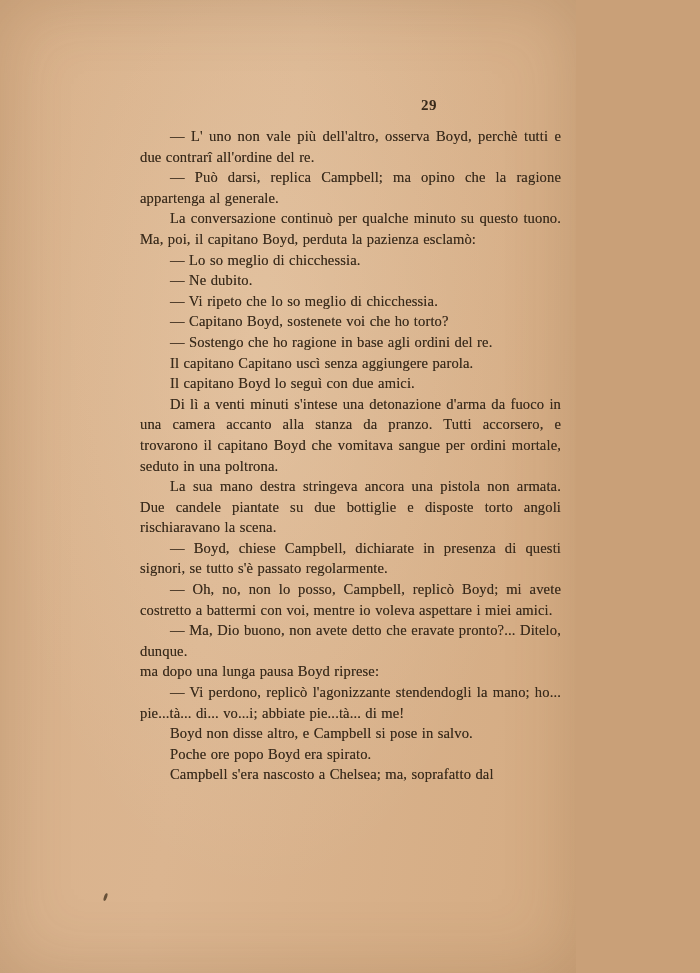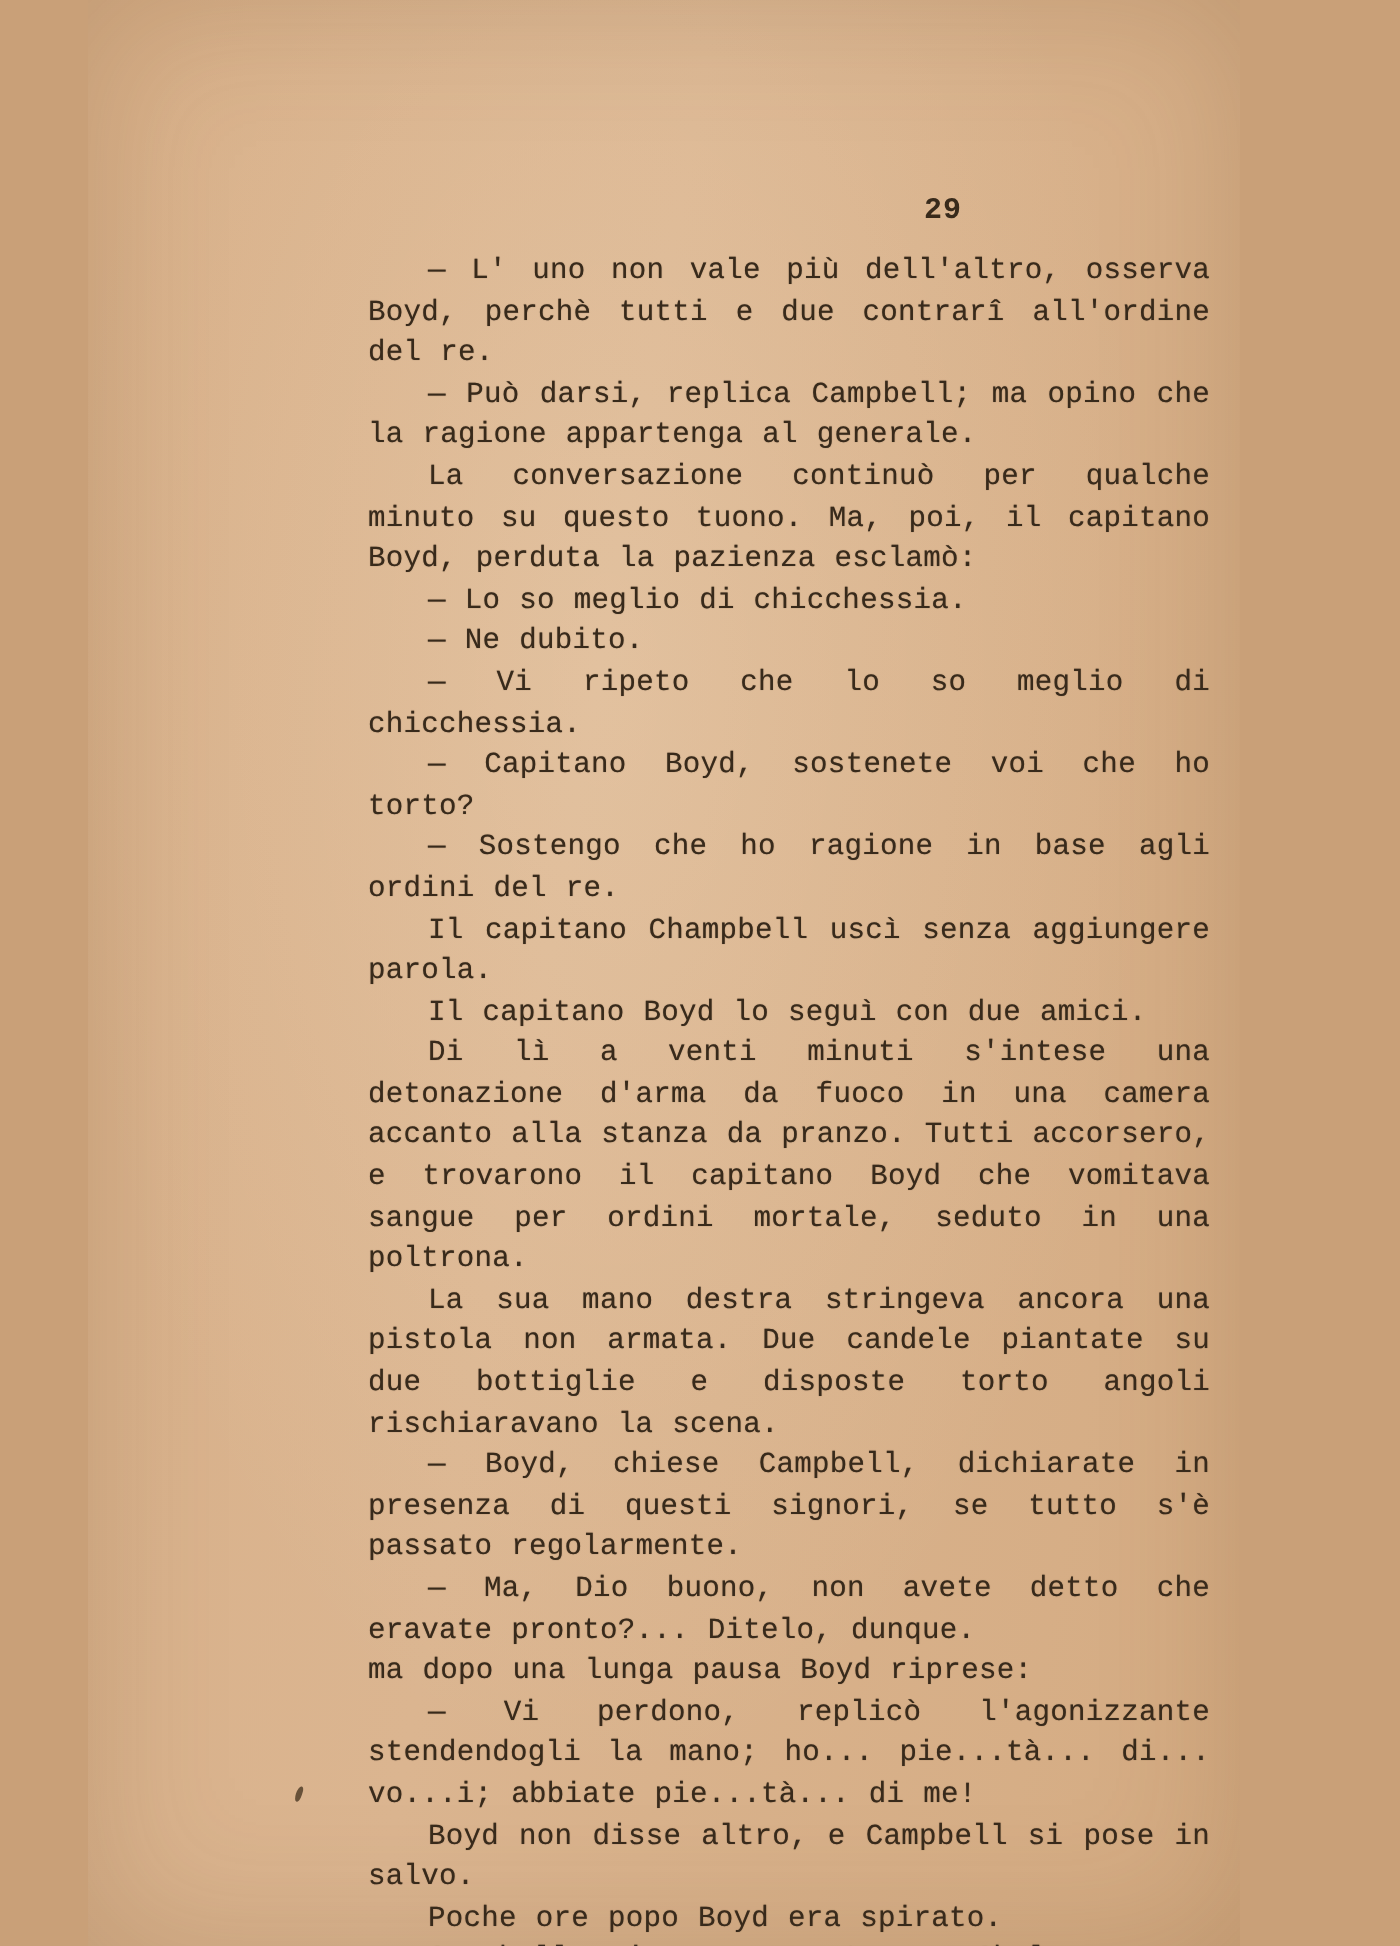--- a/index.html
+++ b/index.html
@@ -13,23 +13,22 @@
     overflow: hidden;
   }
   .page {
     position: relative;
     width: 576px;
     height: 973px;
     background:
       radial-gradient(ellipse at 45% 35%, rgba(255, 242, 218, 0.20), rgba(0,0,0,0) 62%),
       linear-gradient(100deg, #d8b089 0%, #dbb590 42%, #d4ab82 100%);
     box-shadow: inset 0 0 70px rgba(110, 72, 38, 0.22);
-    font-family: Liberation Mono, monospace;
+    font-family: Liberation Serif, serif;
     color: #382a1b;
-    margin-left: 44px;
   }
   .page-number {
     position: absolute;
     top: 97px;
     right: 139px;
     font-size: 15px;
     font-weight: bold;
     letter-spacing: 0.5px;
   }
   .text-block {
@@ -73,25 +72,26 @@
   <div class="page-number">29</div>
   <div class="text-block" id="text-block">
       <p class="para indent">— L' uno non vale più dell'altro, osserva Boyd, perchè tutti e due contrarî all'ordine del re.</p>
       <p class="para indent">— Può darsi, replica Campbell; ma opino che la ragione appartenga al generale.</p>
       <p class="para indent">La conversazione continuò per qualche minuto su questo tuono. Ma, poi, il capitano Boyd, perduta la pazienza esclamò:</p>
       <p class="para indent">— Lo so meglio di chicchessia.</p>
       <p class="para indent">— Ne dubito.</p>
       <p class="para indent">— Vi ripeto che lo so meglio di chicchessia.</p>
       <p class="para indent">— Capitano Boyd, sostenete voi che ho torto?</p>
       <p class="para indent">— Sostengo che ho ragione in base agli ordini del re.</p>
-      <p class="para indent">Il capitano Champbell uscì senza aggiungere parola.</p>
+      <p class="para indent">Il capitano Capitano uscì senza aggiungere parola.</p>
       <p class="para indent">Il capitano Boyd lo seguì con due amici.</p>
       <p class="para indent">Di lì a venti minuti s'intese una detonazione d'arma da fuoco in una camera accanto alla stanza da pranzo. Tutti accorsero, e trovarono il capitano Boyd che vomitava sangue per ordini mortale, seduto in una poltrona.</p>
       <p class="para indent">La sua mano destra stringeva ancora una pistola non armata. Due candele piantate su due bottiglie e disposte torto angoli rischiaravano la scena.</p>
       <p class="para indent">— Boyd, chiese Campbell, dichiarate in presenza di questi signori, se tutto s'è passato regolarmente.</p>
+      <p class="para indent">— Oh, no, non lo posso, Campbell, replicò Boyd; mi avete costretto a battermi con voi, mentre io voleva aspettare i miei amici.</p>
       <p class="para indent">— Ma, Dio buono, non avete detto che eravate pronto?... Ditelo, dunque.</p>
       <p class="para">ma dopo una lunga pausa Boyd riprese:</p>
       <p class="para indent">— Vi perdono, replicò l'agonizzante stendendogli la mano; ho... pie...tà... di... vo...i; abbiate pie...tà... di me!</p>
       <p class="para indent">Boyd non disse altro, e Campbell si pose in salvo.</p>
       <p class="para indent">Poche ore popo Boyd era spirato.</p>
       <p class="para indent">Campbell s'era nascosto a Chelsea; ma, soprafatto dal</p>
     </div>
   <div class="ink-speck"></div>
 </div>
 

